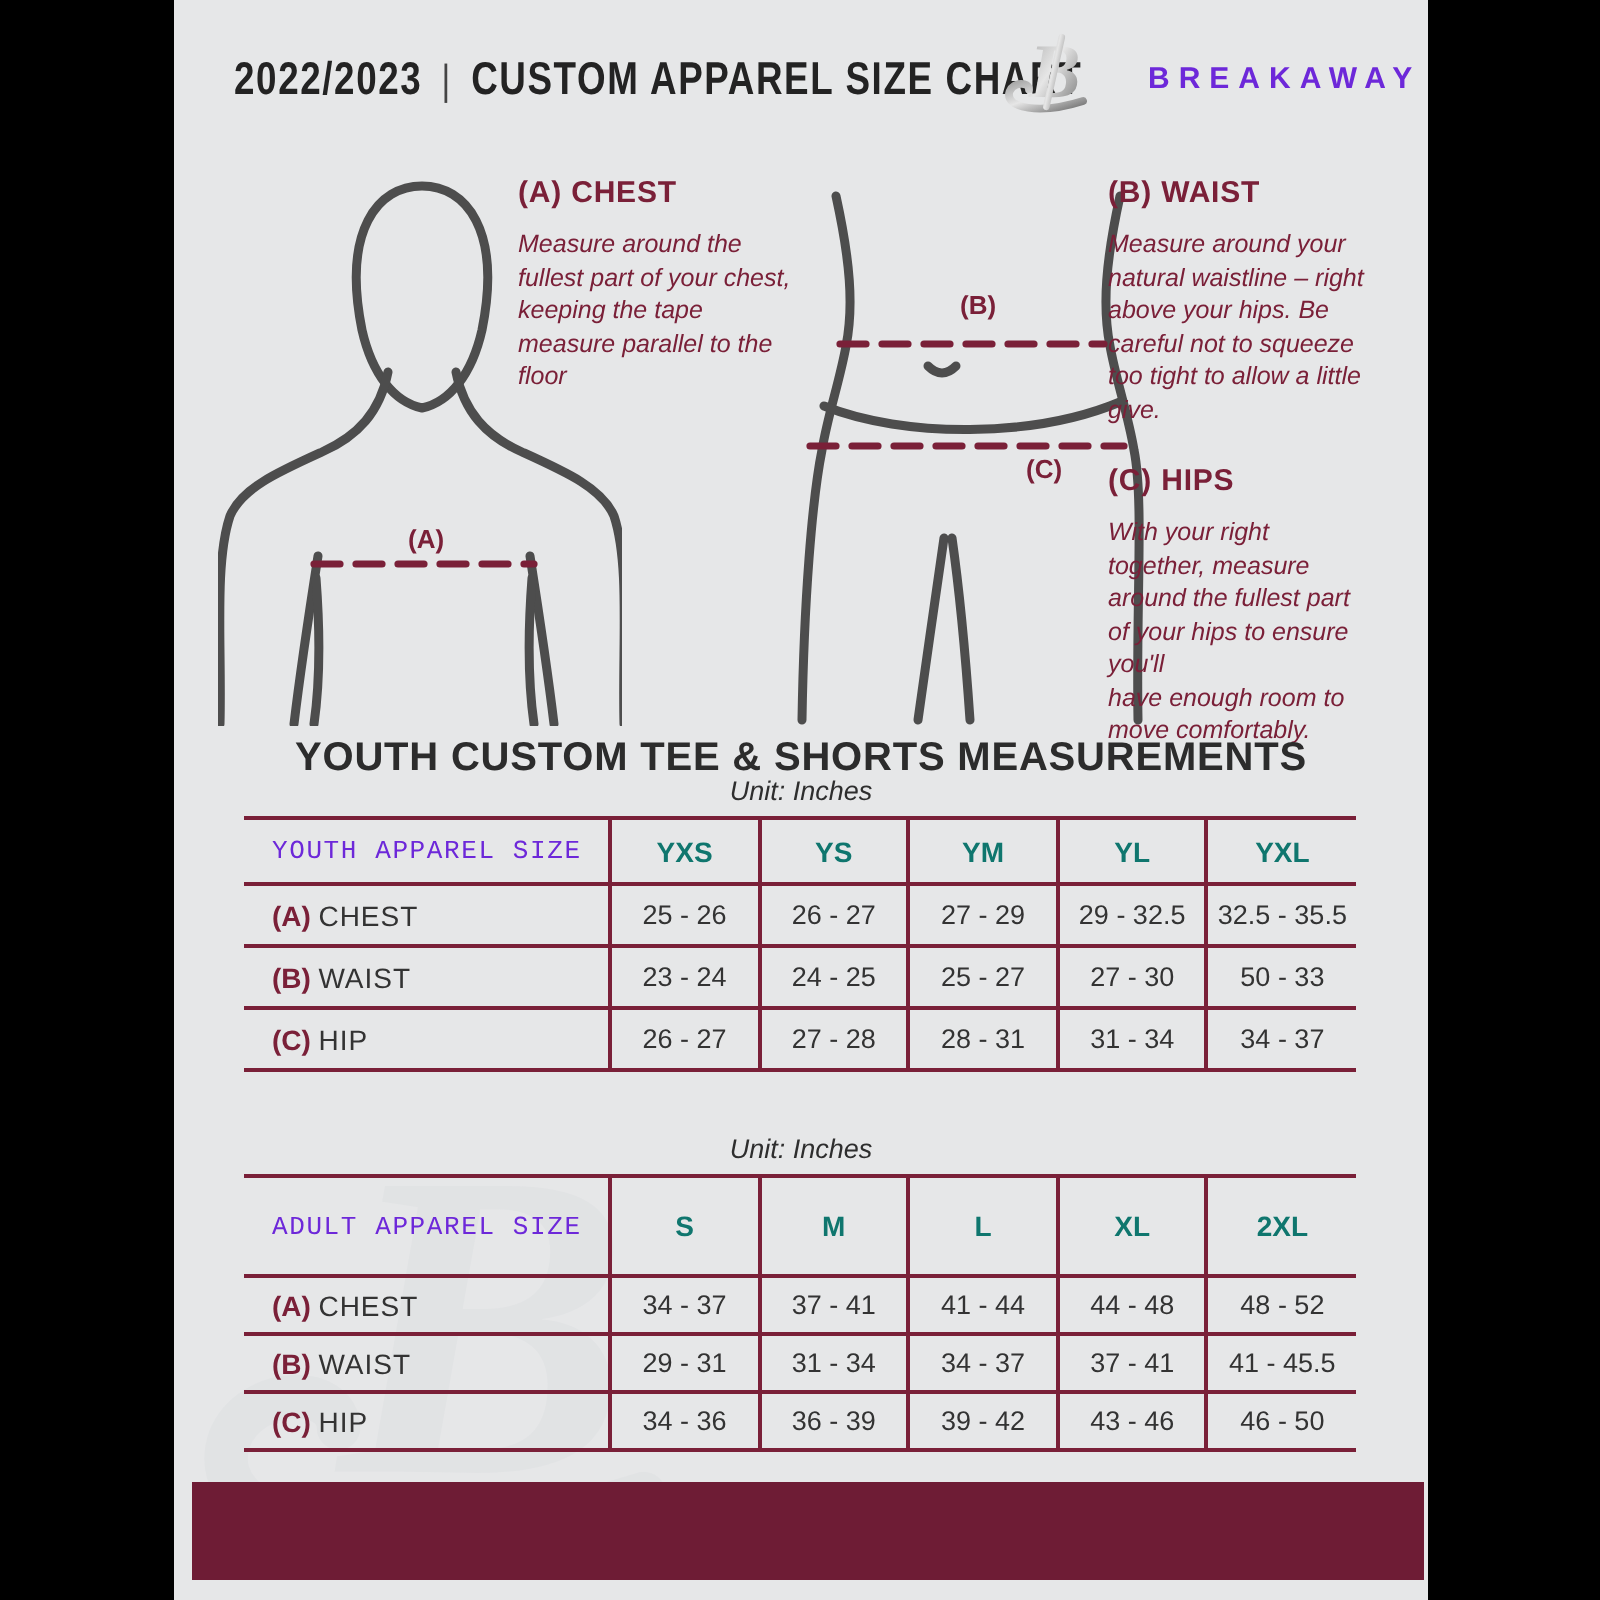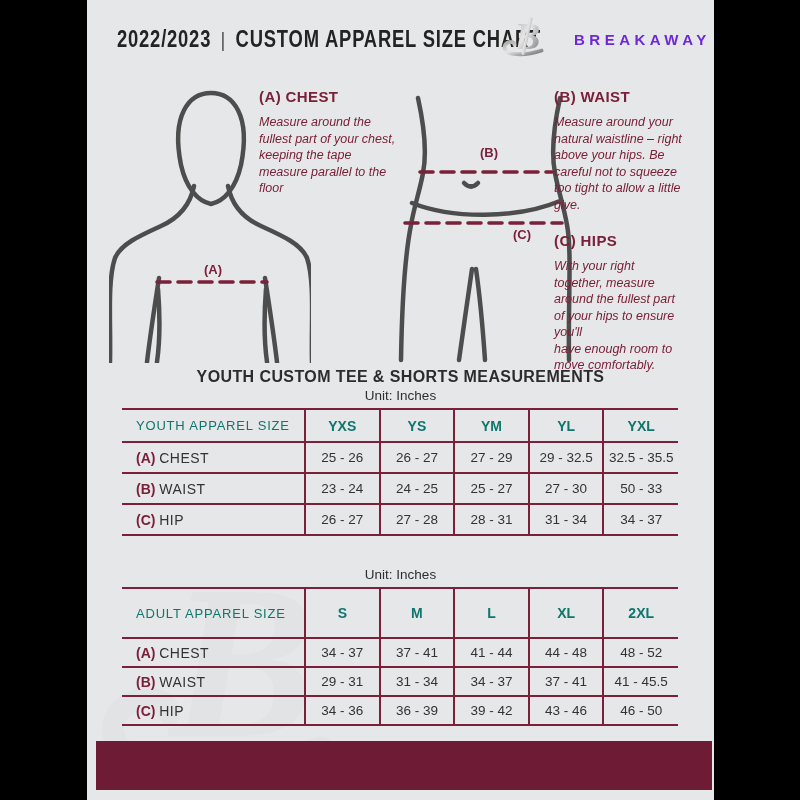--- a/index.html
+++ b/index.html
@@ -32,31 +32,31 @@
   .hips-block{position:absolute;left:467px;top:232px;width:132px;}
 
   .fig{position:absolute;}
   .fig-upper{left:22px;top:85px;}
   .fig-lower{left:305px;top:95px;}
   .fig path,.fig ellipse{fill:none;stroke:var(--figure);stroke-width:4.5;stroke-linecap:round;}
   .fig .dash{stroke:var(--maroon);stroke-width:3.6;stroke-dasharray:13 8;}
   .fig text{font-family:"Liberation Sans",sans-serif;font-size:13px;font-weight:bold;fill:var(--maroon);}
 
   
-  .sec-title{position:absolute;left:0;width:627px;text-align:center;font-size:16px;font-weight:bold;color:#2c2c2c;letter-spacing:.4px;}
-  .sec-unit{position:absolute;left:0;width:627px;text-align:center;font-size:13.5px;color:#2e2e2e;}
+  .sec-title{position:absolute;left:0;width:627px;text-align:center;font-size:20px;font-weight:bold;color:#2c2c2c;letter-spacing:.4px;}
+  .sec-unit{position:absolute;left:0;width:627px;text-align:center;font-size:13.5px;font-style:italic;color:#2e2e2e;}
 
   
   .size-table{position:absolute;left:35px;width:556px;border-collapse:collapse;table-layout:fixed;z-index:2;}
   .size-table td{border-bottom:2px solid var(--maroon);padding:0;text-align:center;font-size:13.5px;color:#333;background:transparent;}
   .size-table tr:first-child td{border-top:2px solid var(--maroon);}
   .size-table td + td{border-left:2px solid var(--maroon);}
   .size-table .hrow td{font-weight:bold;font-size:14px;color:#0f766e;}
   .size-table td.c0{text-align:left;padding-left:14px;}
-  .size-table .hrow td.c0{font-weight:normal;font-size:13px;color:#0f766e;letter-spacing:.8px;}
+  .size-table .hrow td.c0{font-weight:normal;font-size:13px;color:#6d28d9;letter-spacing:.8px;font-family:Liberation Mono, monospace;}
   .size-table .pfx{font-weight:bold;color:var(--maroon);font-size:14px;}
   .size-table .lbl{color:#333;font-size:14px;letter-spacing:.5px;}
   .yt{top:408px;}
   .at{top:587px;}
   .yt tr{height:31px;} .yt tr.hrow{height:33px;}
   .at tr{height:29px;} .at tr.hrow{height:50px;}
 
   .watermark{position:absolute;left:-5px;top:545px;opacity:.6;z-index:0;}
 
   .footer-bar{position:absolute;left:9px;top:741px;width:616px;height:49px;background:var(--footer);}

